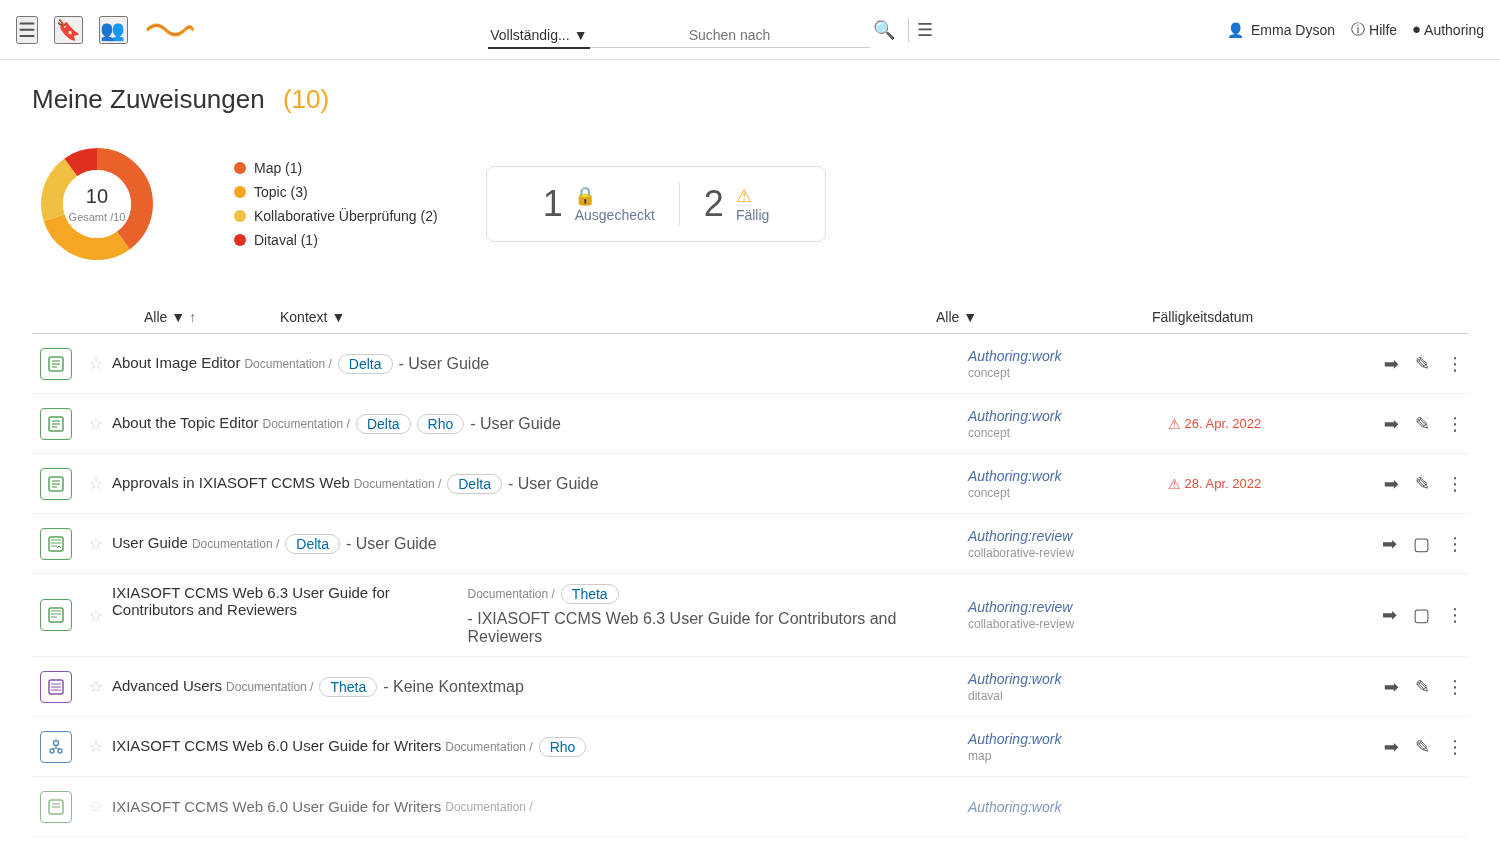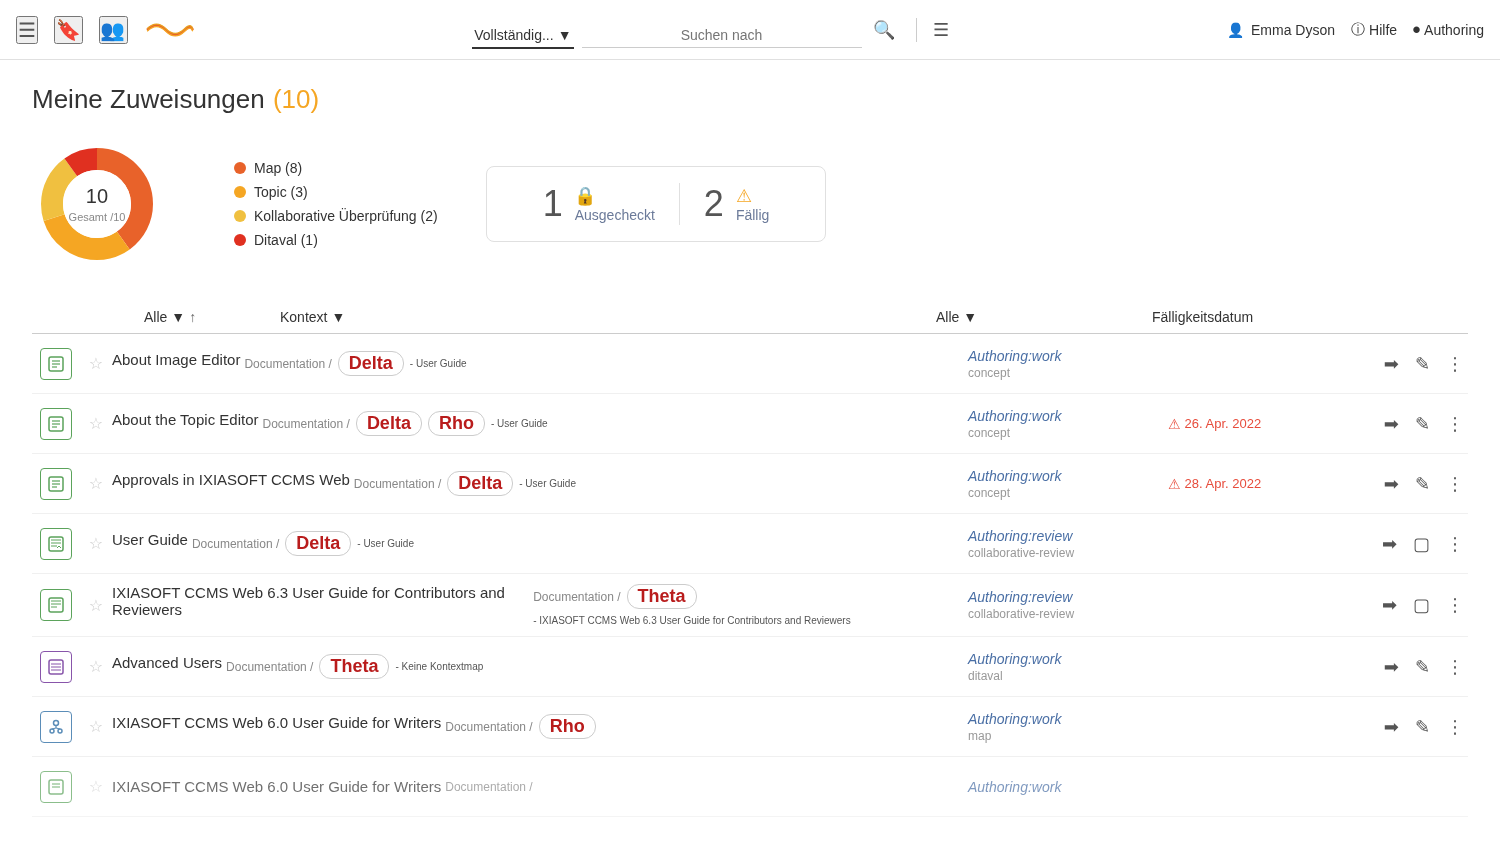--- a/index.html
+++ b/index.html
@@ -13,21 +13,21 @@
       height: 60px;
       border-bottom: 1px solid #e0e0e0;
       background: #fff;
     }
     .header-left { display: flex; align-items: center; gap: 16px; }
     .hamburger-icon { font-size: 20px; cursor: pointer; color: #555; }
     .bookmark-icon { font-size: 20px; cursor: pointer; color: #555; }
     .people-icon { font-size: 20px; cursor: pointer; color: #555; }
     .logo { display: flex; align-items: center; }
     .logo-svg { width: 50px; height: 30px; }
-    .header-center { flex: 1; display: flex; align-items: center; justify-content: center; gap: 8px; }
+    .header-center { flex: 1; display: flex; align-items: center; justify-content: center; }
     .search-in-label { font-size: 11px; color: #888; position: absolute; margin-top: -22px; }
     .search-in-wrapper { display: flex; flex-direction: column; position: relative; }
     .search-dropdown {
       display: flex; align-items: center; gap: 4px;
       border-bottom: 2px solid #333;
       padding: 4px 2px;
       cursor: pointer;
       font-size: 14px;
       color: #333;
       margin-top: 12px;
@@ -45,21 +45,21 @@
     .filter-icon-btn { background: none; border: none; cursor: pointer; color: #555; font-size: 18px; }
     .header-right { display: flex; align-items: center; gap: 16px; }
     .user-info { display: flex; align-items: center; gap: 6px; font-size: 14px; cursor: pointer; }
     .user-avatar-icon { color: #555; }
     .help-btn { display: flex; align-items: center; gap: 4px; cursor: pointer; font-size: 14px; color: #333; background: none; border: none; }
     .logout-btn { display: flex; align-items: center; gap: 4px; cursor: pointer; font-size: 14px; color: #333; background: none; border: none; }
 
     
     .page-content { padding: 24px 32px; }
     .page-title { font-size: 26px; font-weight: 300; color: #333; margin-bottom: 24px; }
-    .page-title-count { color: #f5a623; font-weight: 400; margin-left: 1px; }
+    .page-title-count { color: #f5a623; font-weight: 400; margin-left: 11px; }
 
     
     .summary-section { display: flex; align-items: center; gap: 48px; margin-bottom: 32px; }
     .chart-legend { display: flex; flex-direction: column; gap: 8px; margin-left: 24px; }
     .legend-item { display: flex; align-items: center; gap: 8px; font-size: 14px; color: #333; }
     .legend-dot { width: 12px; height: 12px; border-radius: 50%; }
 
     
     .donut-container { position: relative; width: 130px; height: 130px; }
     .donut-center {
@@ -116,25 +116,24 @@
       border-bottom: 1px solid #f0f0f0;
       min-height: 60px;
     }
     .row-icon { width: 48px; display: flex; justify-content: center; }
     .row-star { width: 32px; display: flex; justify-content: center; cursor: pointer; color: #ccc; font-size: 16px; }
     .row-main { flex: 1; display: flex; flex-direction: row; gap: 4px; }
     .row-title { font-size: 15px; font-weight: 500; color: #333; }
     .row-sub { display: flex; align-items: center; gap: 6px; font-size: 12px; color: #888; flex-wrap: wrap; }
     .row-badge {
       border: 1px solid #ccc; border-radius: 12px;
-      padding: 1px 10px; font-size: 18px; color: #b91c1c;
+      padding: 1px 10px; font-size: 14px; color: #0369a1;
       background: #fff;
-      font-weight: bold;
-    }
-    .row-context-link { color: #555; font-size: 10px; }
+    }
+    .row-context-link { color: #555; font-size: 16px; }
     .row-status { width: 200px; display: flex; flex-direction: column; gap: 2px; }
     .row-status-main { font-size: 14px; color: #4a6fa5; font-style: italic; }
     .row-status-sub { font-size: 12px; color: #999; }
     .row-due { width: 180px; font-size: 13px; color: #e74c3c; display: flex; align-items: center; gap: 4px; }
     .row-due-warn { color: #e74c3c; }
     .row-actions { width: 120px; display: flex; align-items: center; gap: 8px; justify-content: flex-end; }
     .action-btn {
       background: none; border: none; cursor: pointer;
       color: #555; font-size: 18px; padding: 4px;
     }
@@ -223,21 +222,21 @@
       </svg>
       <div class="donut-center">
         <span class="donut-count">10</span>
         <span class="donut-label">Gesamt /10</span>
       </div>
     </div>
 
     <div class="chart-legend">
       <div class="legend-item">
         <span class="legend-dot" style="background:#e8622a;"></span>
-        <span>Map (8)</span>
+        <span>Map (1)</span>
       </div>
       <div class="legend-item">
         <span class="legend-dot" style="background:#f5a623;"></span>
         <span>Topic (3)</span>
       </div>
       <div class="legend-item">
         <span class="legend-dot" style="background:#f0c040;"></span>
         <span>Kollaborative Überprüfung (2)</span>
       </div>
       <div class="legend-item">

